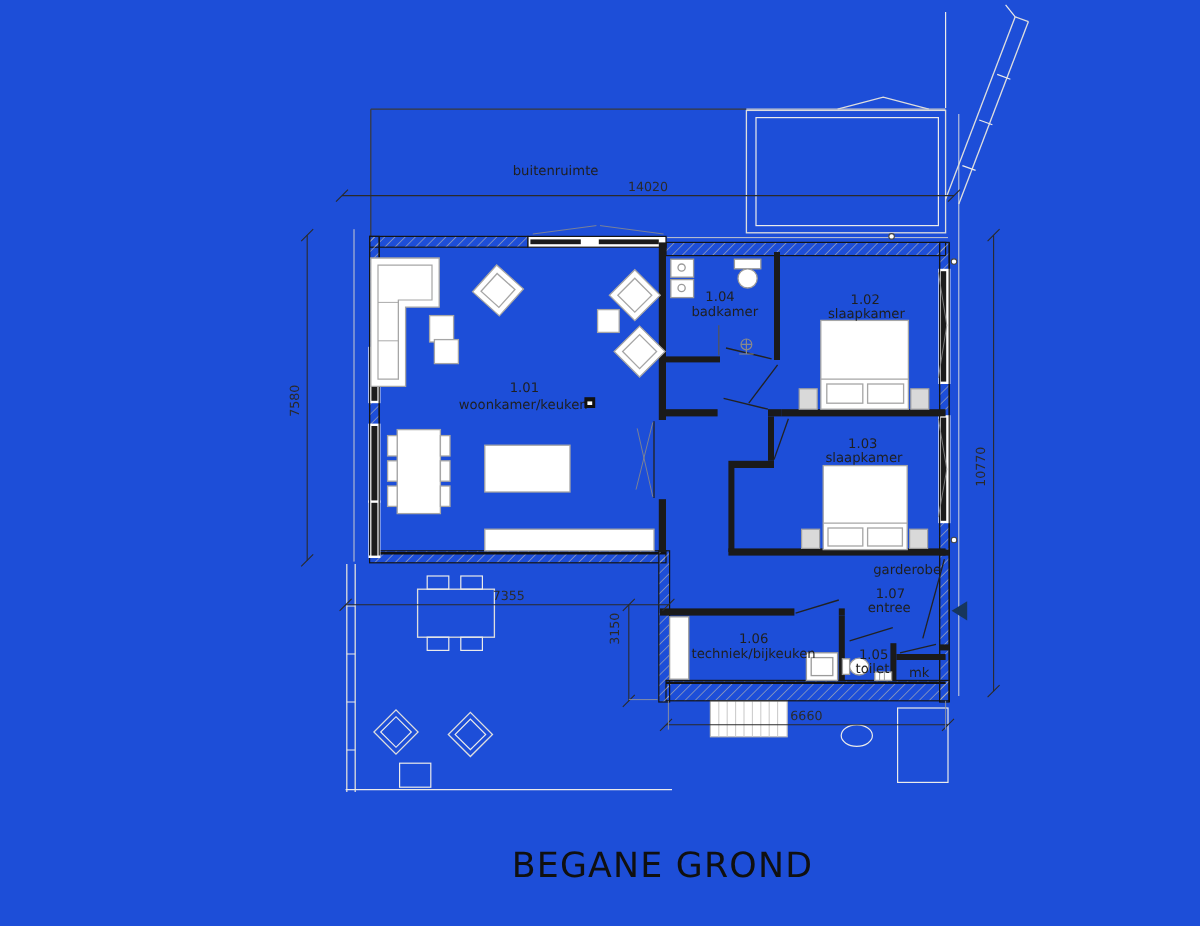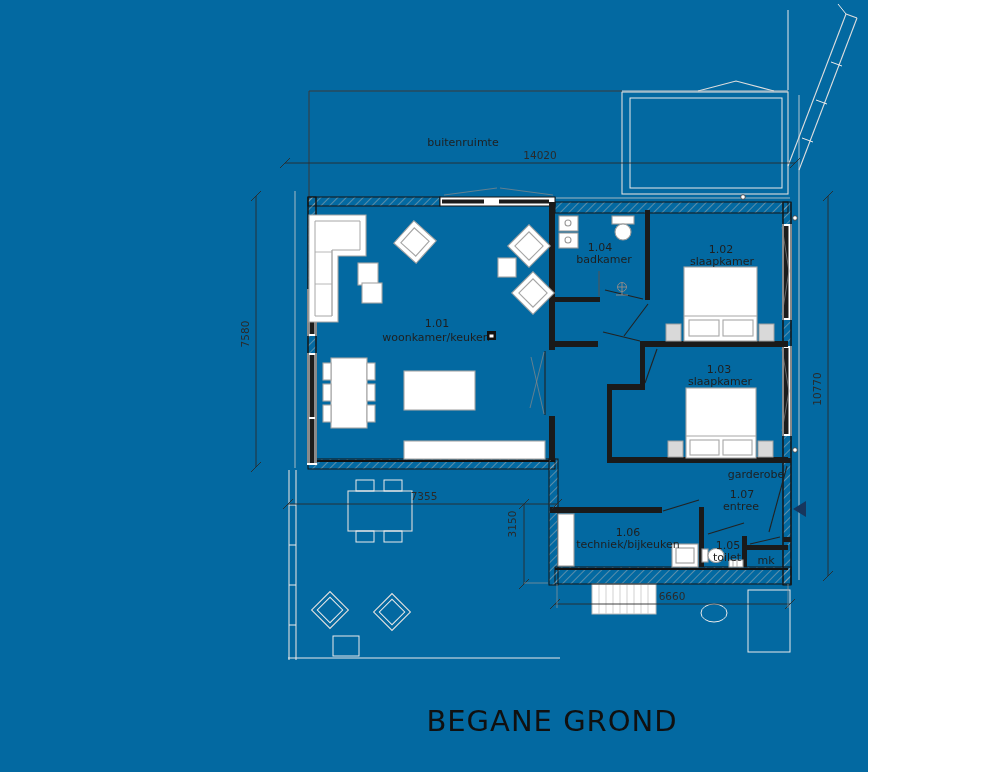--- a/index.html
+++ b/index.html
@@ -1,16 +1,16 @@
 <!DOCTYPE html>
 <html><head>
 <meta charset="utf-8">
 <style>
   html,body{margin:0;padding:0;background:#ffffff;}
-  .page{position:relative;width:868px;height:772px;background:#0369a1;overflow:hidden;
+  .page{position:relative;width:1000px;height:772px;background:#1d4ed8;overflow:hidden;
         font-family:"DejaVu Sans", sans-serif;}
   svg{display:block;}
   .lbl{font-family:"DejaVu Sans", sans-serif;font-size:11px;fill:#1f1f1f;text-anchor:middle;}
   .dim{font-family:"DejaVu Sans", sans-serif;font-size:10.5px;fill:#2a2a2a;text-anchor:middle;}
   .title{font-family:"DejaVu Sans", sans-serif;font-size:29px;letter-spacing:1px;fill:#101010;text-anchor:middle;}
   .wall{fill:url(#hatch);stroke:#141414;stroke-width:1;}
   .iwall{fill:#1a1a1a;stroke:none;}
   .glz{fill:#1c1c1c;stroke:none;}
   .furn{fill:#ffffff;stroke:#a6a6a6;stroke-width:1.1;}
   .furn2{fill:#d9d9d9;stroke:#a0a0a0;stroke-width:1;}

